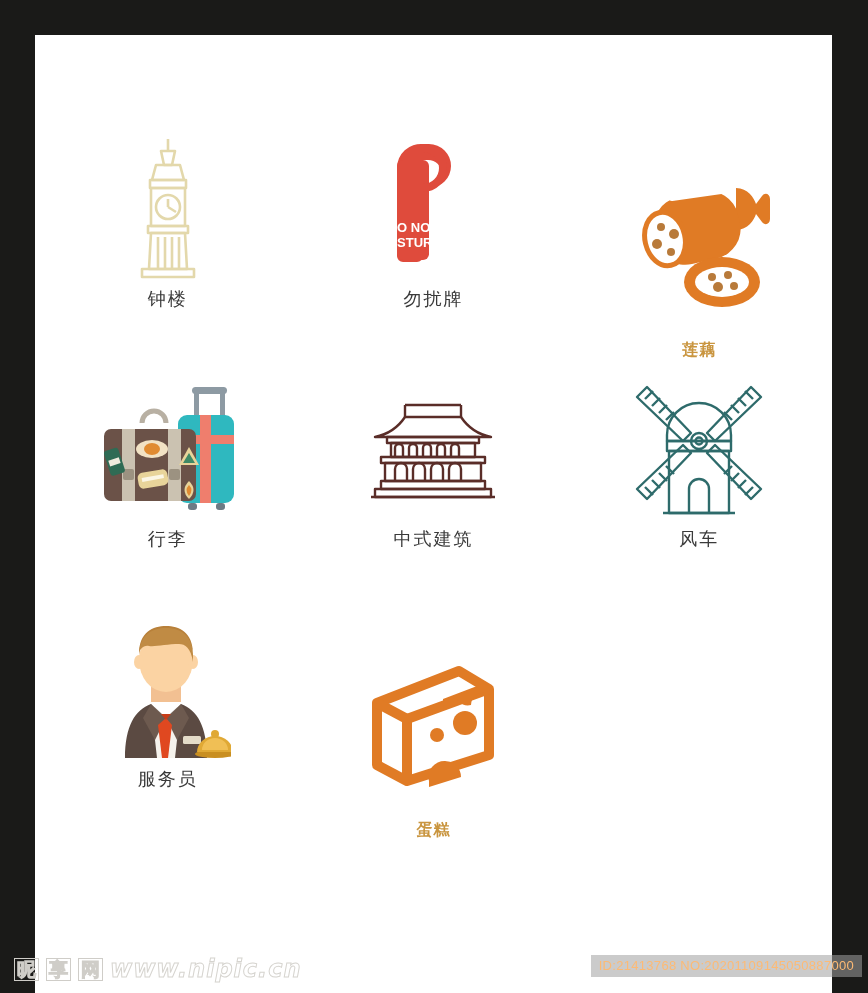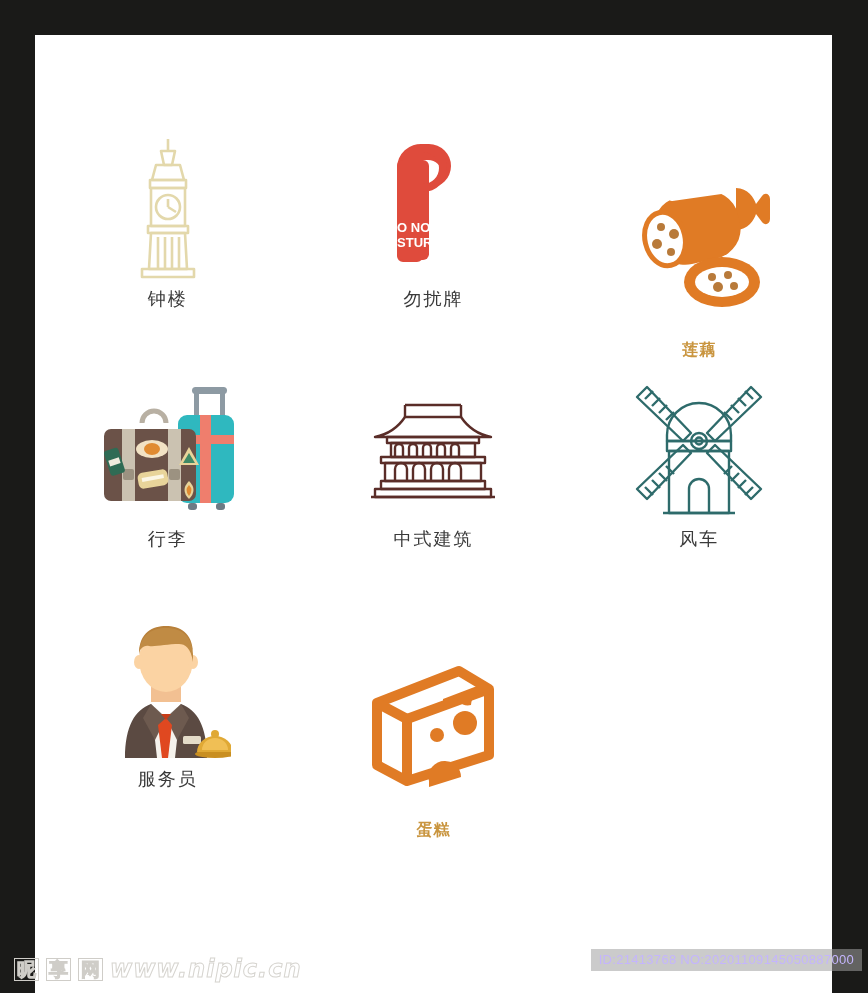--- a/index.html
+++ b/index.html
@@ -73,23 +73,23 @@
     font-family:"DejaVu Sans",sans-serif;
   }
   #brandurl{
     font-size:24px;font-style:italic;font-weight:bold;
     color:transparent;
     -webkit-text-stroke:1px #d6d4cf;
     font-family:"DejaVu Sans",sans-serif;
     letter-spacing:1px;
   }
   #idtag{
-    position:absolute;right:6px;top:4px;
+    position:absolute;right:6px;top:10px;
     background:rgba(160,160,160,.55);
-    color:#c4b5fd;
+    color:#fdba74;
     font-size:13px;
     padding:3px 8px 4px 8px;
     letter-spacing:.3px;
     white-space:nowrap;
   }
 </style>
 </head>
 <body>
 
 <div id="stage">

